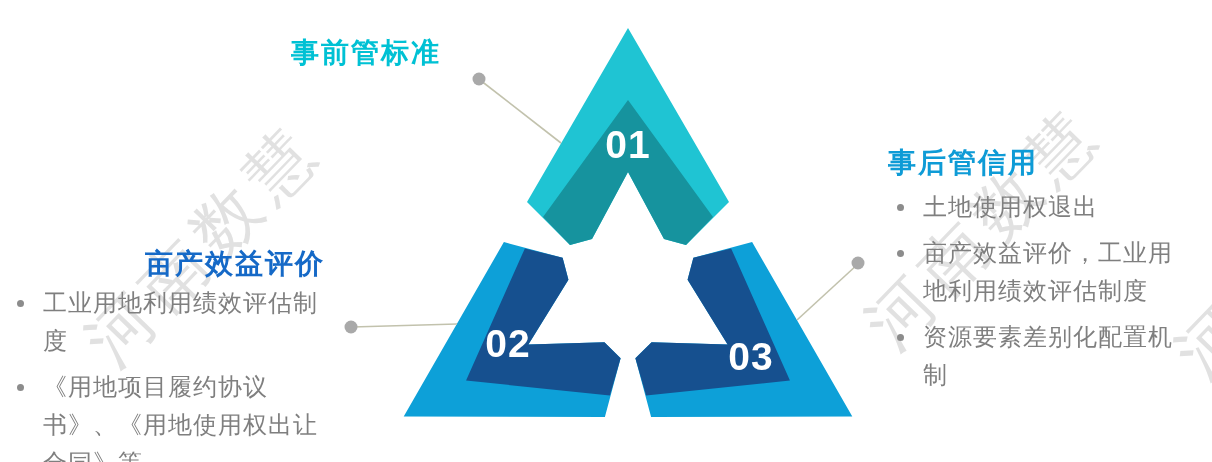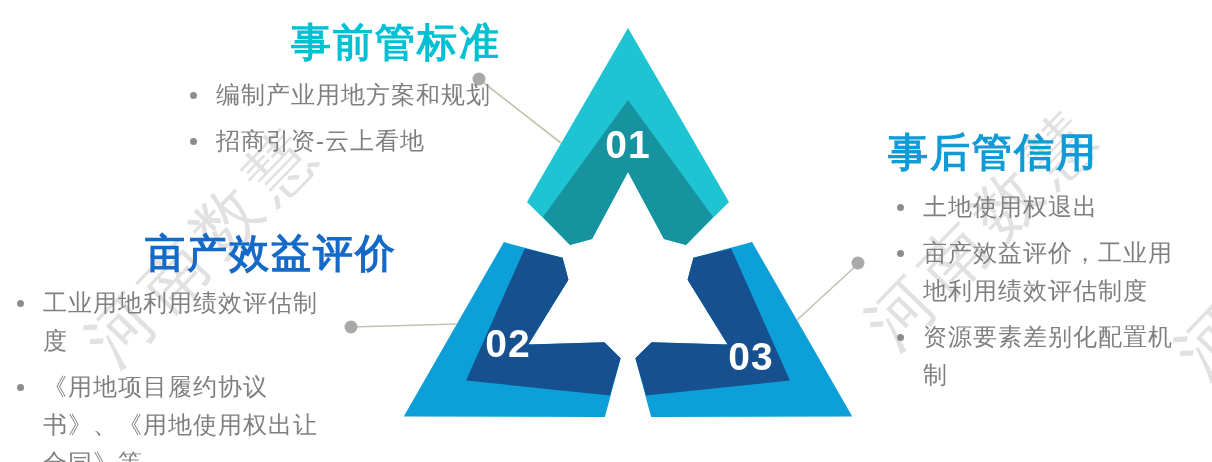--- a/index.html
+++ b/index.html
@@ -28,21 +28,21 @@
   
   .num{
     position:absolute;z-index:3;color:var(--number-text,#fff);
     font-size:39px;font-weight:bold;transform:translate(-50%,-50%);
     letter-spacing:1px;
   }
   #num01{left:628px;top:145px;}
   #num02{left:508px;top:344px;}
   #num03{left:751px;top:357px;}
   
-  .sec-title{position:absolute;z-index:3;font-size:40px;font-weight:bold;letter-spacing:2px;white-space:nowrap;}
+  .sec-title{position:absolute;z-index:3;font-size:28px;font-weight:bold;letter-spacing:2px;white-space:nowrap;margin-top:19px;}
   #title-pre{left:291px;top:15px;color:var(--heading-pre,#00C1D4);}
   #title-mid{left:145px;top:226px;color:var(--heading-mid,#1569C7);}
   #title-post{left:888px;top:125px;color:var(--heading-post,#0E9BD6);}
   
   ul.bullets{
     position:absolute;z-index:3;margin:0;padding:0;list-style:none;
     color:var(--bullet-text,#7F7F7F);font-size:24px;line-height:38px;letter-spacing:1px;
   }
   ul.bullets li{position:relative;padding-left:28px;margin-bottom:8px;}
   ul.bullets li::before{
@@ -85,24 +85,20 @@
     <circle class="cdot" cx="351" cy="327" r="6.5"></circle>
     <line class="connector" x1="858" y1="264" x2="797" y2="320"></line>
     <circle class="cdot" cx="858" cy="263" r="6.5"></circle>
   </svg>
 
   <div class="num" id="num01">01</div>
   <div class="num" id="num02">02</div>
   <div class="num" id="num03">03</div>
 
   <div class="sec-title" id="title-pre">事前管标准</div>
-  <ul class="bullets" id="list-pre">
-    <li>编制产业用地方案和规划</li>
-    <li>招商引资-云上看地</li>
-  </ul>
 
   <div class="sec-title" id="title-mid">亩产效益评价</div>
   <ul class="bullets" id="list-mid">
     <li>工业用地利用绩效评估制度</li>
     <li>《用地项目履约协议书》、《用地使用权出让合同》等</li>
     <li>经济、社会、环境等各要素</li>
   </ul>
 
   <div class="sec-title" id="title-post">事后管信用</div>
   <ul class="bullets" id="list-post">

